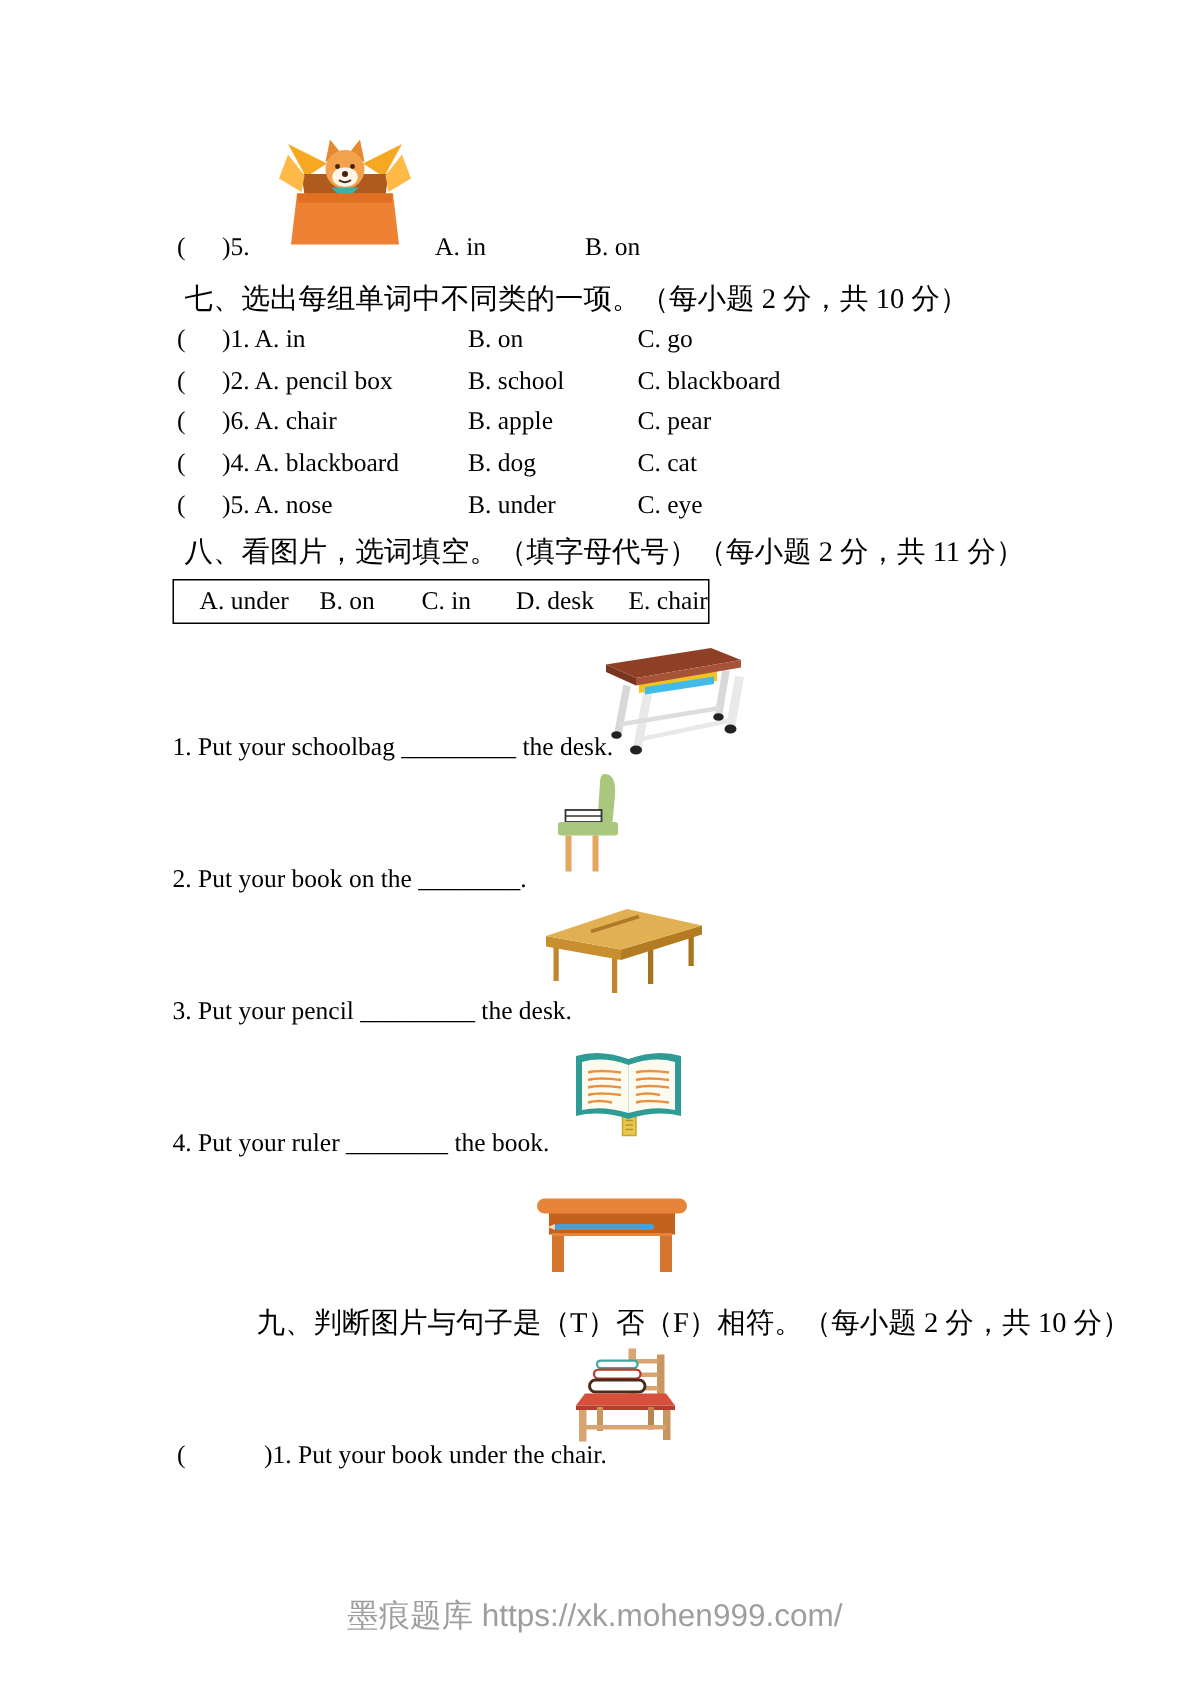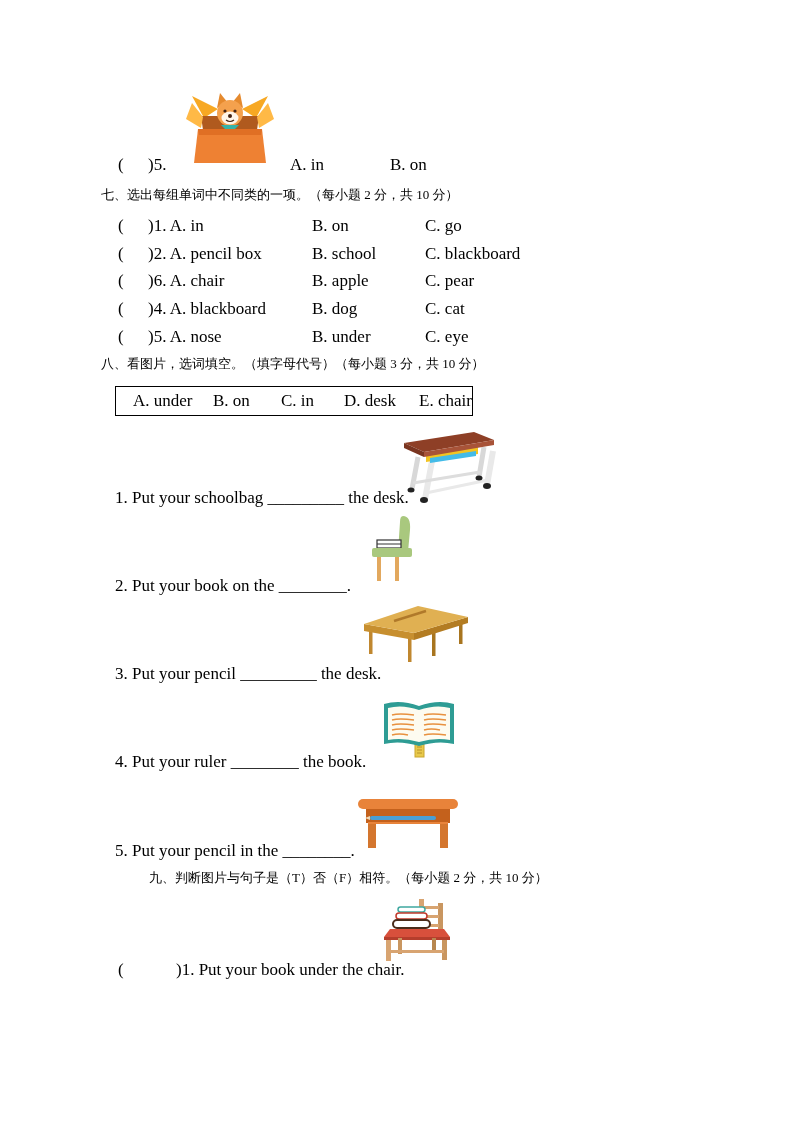--- a/index.html
+++ b/index.html
@@ -8,21 +8,21 @@
     font-family:"Liberation Serif", serif; color:#000; overflow:hidden;
     font-size:17px;
   }
   .abs { position:absolute; }
   .page span { white-space:pre; }
   .row { position:absolute; left:115px; width:580px; height:24px; }
   .row .paren { position:absolute; left:3px; }
   .row .stem  { position:absolute; left:33px; }
   .row .colb  { position:absolute; left:197px; }
   .row .colc  { position:absolute; left:310px; }
-  .sec-title { position:absolute; left:101px; font-size:13px; }
+  .sec-title { position:absolute; left:123px; font-size:19px; }
   .wordbank {
     position:absolute; left:115px; top:386px; width:358px; height:30px;
     border:1.5px solid #000; box-sizing:border-box;
   }
   .wordbank span { position:absolute; top:4px; }
   .wb0 { left:17px; } .wb1 { left:97px; } .wb2 { left:165px; }
   .wb3 { left:228px; } .wb4 { left:303px; }
   .q { position:absolute; left:115px; }
   .tfrow { position:absolute; left:115px; width:580px; }
   .tfrow .paren { position:absolute; left:3px; }
@@ -92,21 +92,21 @@
     <span class="colb">B. dog</span>
     <span class="colc">C. cat</span>
   </div>
   <div class="row" style="top:327px;">
     <span class="paren">(</span>
     <span class="stem">)5. A. nose</span>
     <span class="colb">B. under</span>
     <span class="colc">C. eye</span>
   </div>
 
-  <div class="sec-title" style="top:355px;">八、看图片，选词填空。（填字母代号）（每小题 3 分，共 10 分）</div>
+  <div class="sec-title" style="top:355px;">八、看图片，选词填空。（填字母代号）（每小题 2 分，共 11 分）</div>
 
   <div class="wordbank">
     <span class="wb0">A. under</span>
     <span class="wb1">B. on</span>
     <span class="wb2">C. in</span>
     <span class="wb3">D. desk</span>
     <span class="wb4">E. chair</span>
   </div>
 
   <div class="abs" style="left:388px; top:427px;">
@@ -194,21 +194,20 @@
       <rect x="10" y="17" width="84" height="16" fill="#C4611C"></rect>
       <rect x="2" y="9" width="100" height="10" rx="5" fill="#E8833A"></rect>
       <rect x="14" y="26" width="66" height="4" rx="2" fill="#4A9FD4"></rect>
       <polygon points="14,26 9,28 14,30" fill="#F0D9B8"></polygon>
       <rect x="12" y="32" width="80" height="2" fill="#E8833A"></rect>
       <rect x="12" y="34" width="8" height="24" fill="#D4762E"></rect>
       <rect x="84" y="34" width="8" height="24" fill="#D4762E"></rect>
     </svg>
   </div>
 
-  <div class="q" style="top:841px;">5. Put your pencil in the ________.</div>
 
   <div class="sec-title" style="top:869px;margin-left:48px;">九、判断图片与句子是（T）否（F）相符。（每小题 2 分，共 10 分）</div>
 
   <div class="abs" style="left:376px; top:898px;">
     <svg viewBox="0 0 84 64" width="84" height="64">
       <rect x="43" y="1" width="5" height="33" fill="#D8A471"></rect>
       <rect x="62" y="5" width="5" height="30" fill="#C99660"></rect>
       <rect x="46" y="8" width="17" height="3" fill="#D8A471"></rect>
       <rect x="46" y="17" width="17" height="3" fill="#D8A471"></rect>
       <rect x="46" y="26" width="17" height="3" fill="#D8A471"></rect>
@@ -223,14 +222,15 @@
       <rect x="56" y="40" width="4" height="15" fill="#B8874F"></rect>
       <rect x="13" y="52" width="55" height="3" fill="#D8A471"></rect>
     </svg>
   </div>
 
   <div class="tfrow" style="top:960px;">
     <span class="paren">(</span>
     <span class="stem">)1. Put your book under the chair.</span>
   </div>
 
+  <div class="footer">墨痕题库 https://xk.mohen999.com/</div>
 
 </div>
 
 </body></html>

